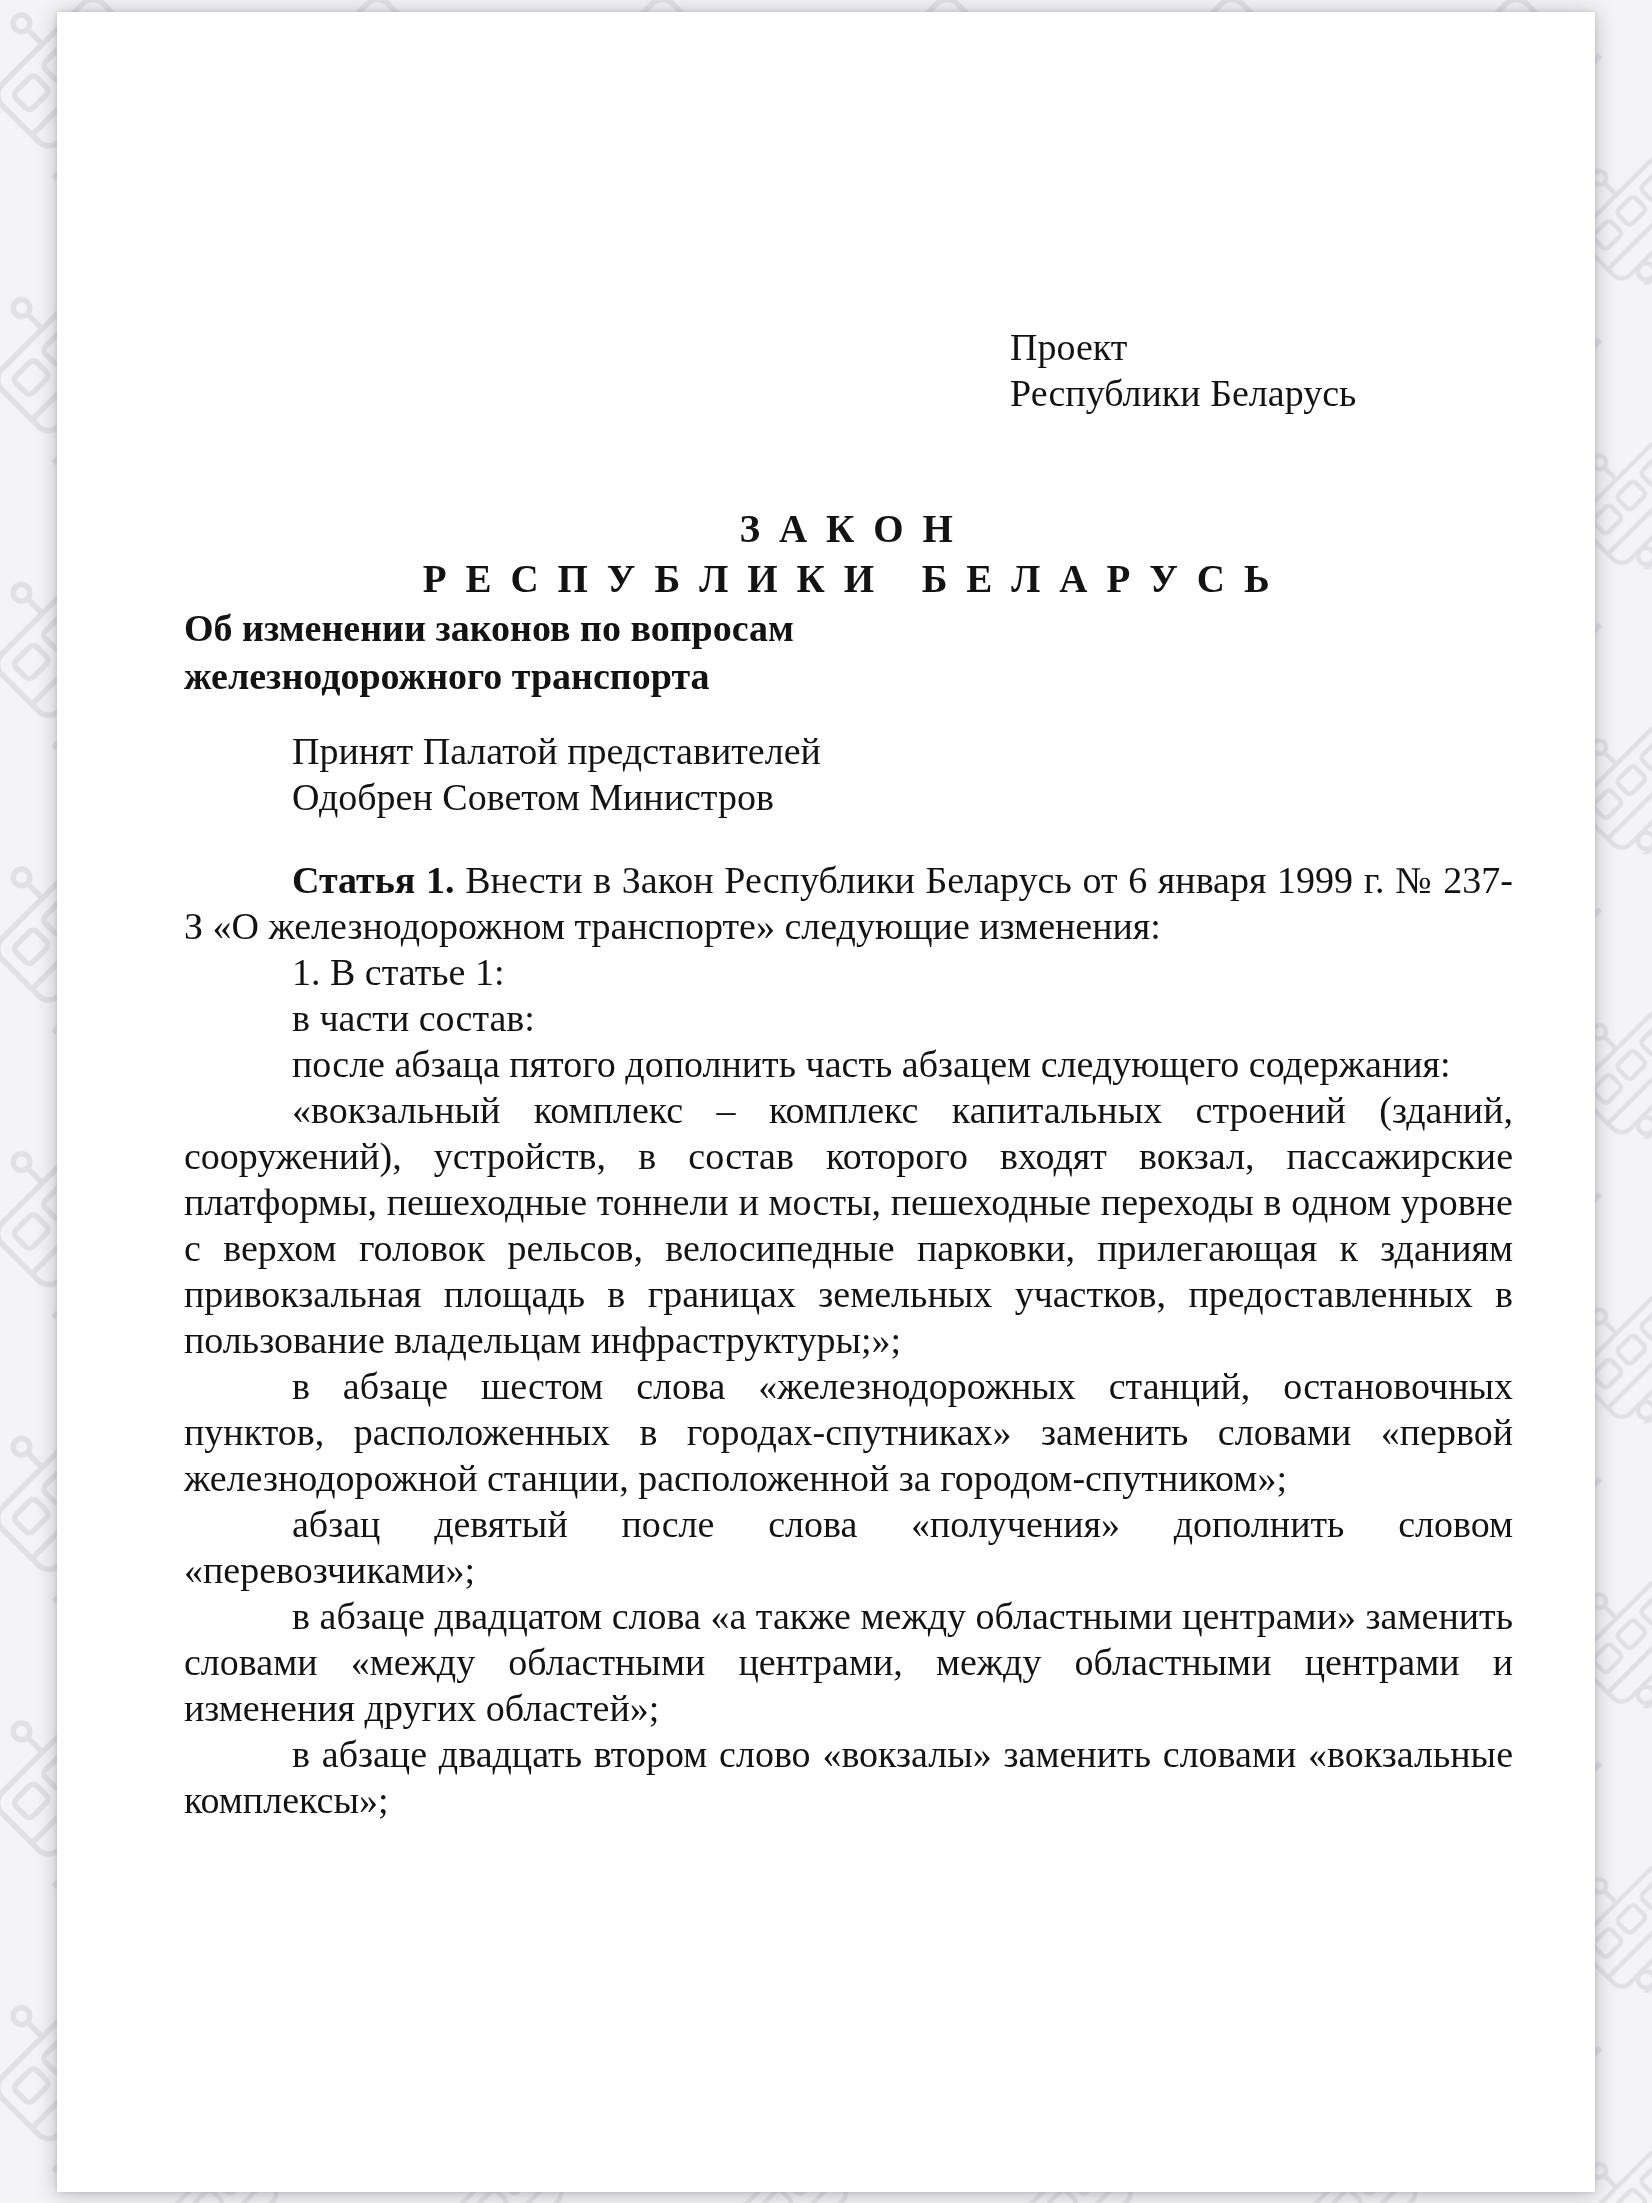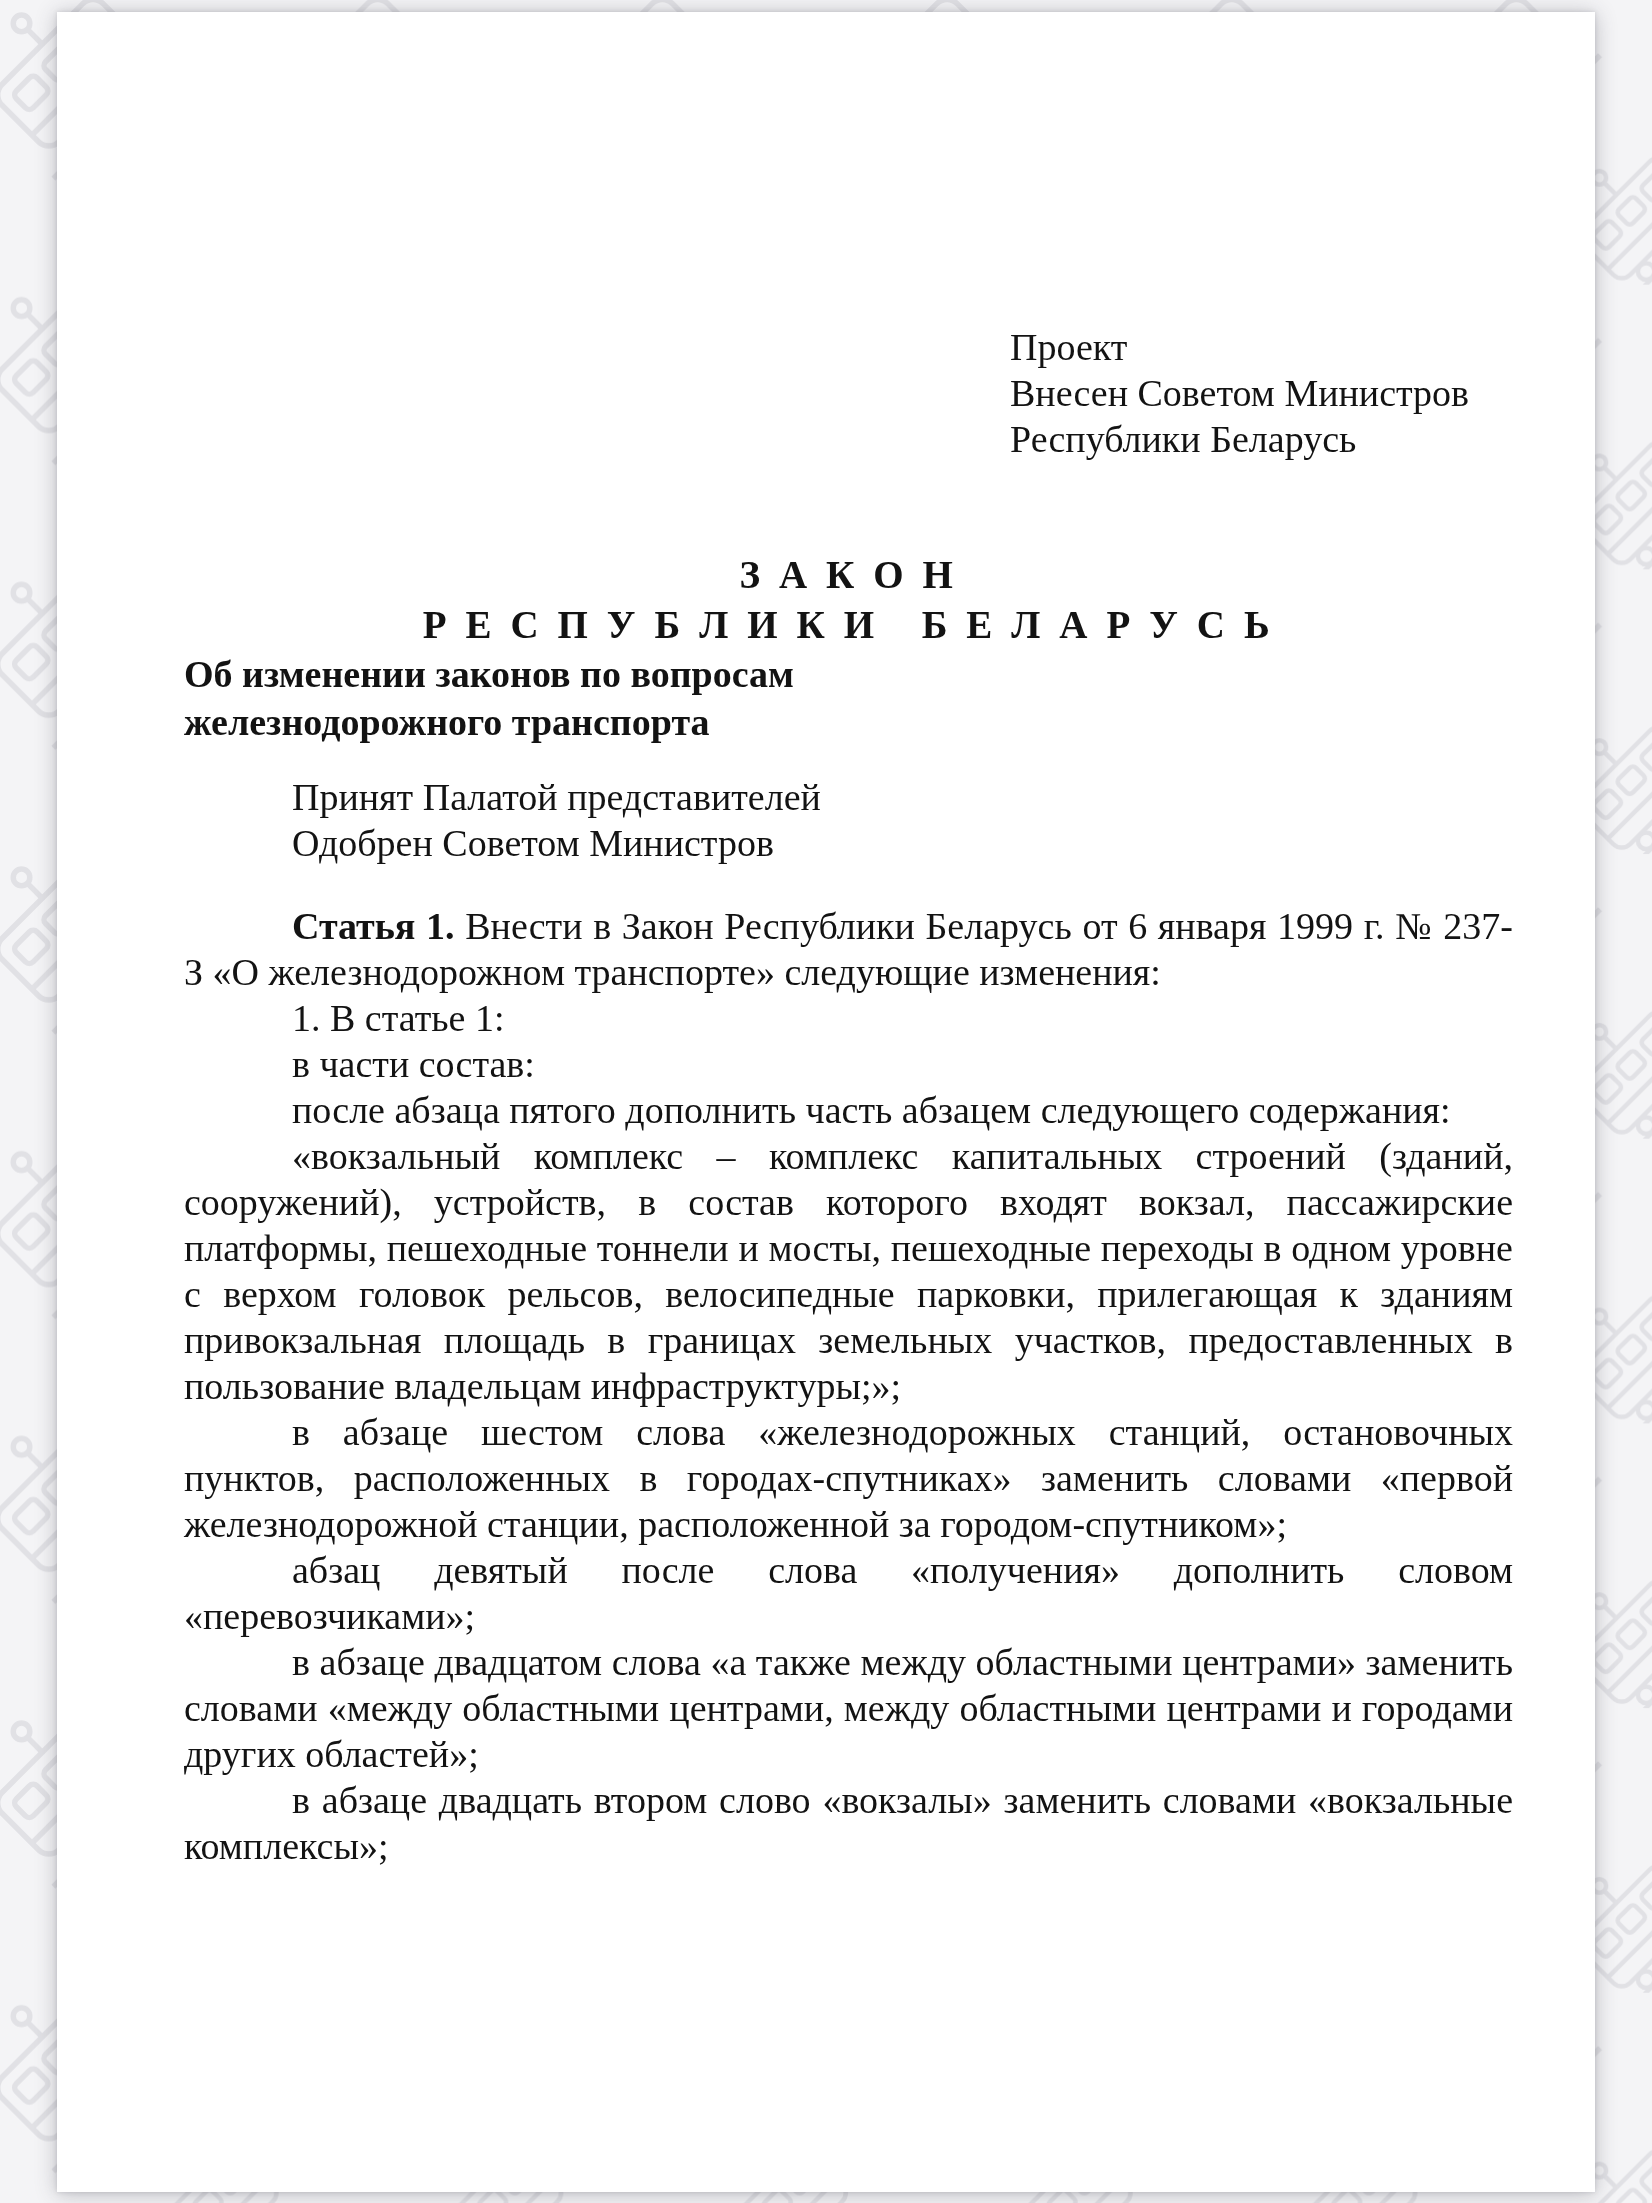--- a/index.html
+++ b/index.html
@@ -93,21 +93,20 @@
     </pattern>
   </defs>
   <rect width="1800" height="2400" fill="#f4f4f6"></rect>
   <rect width="1800" height="2400" fill="url(#trains)"></rect>
 </svg>
 
 <div class="page">
 
   <div class="stamp">
     <div>Проект</div>
-    <div>Внесен Советом Министров</div>
     <div>Республики Беларусь</div>
   </div>
 
   <div class="law-title">
     <div>З А К О Н</div>
     <div>Р Е С П У Б Л И К И   Б Е Л А Р У С Ь</div>
   </div>
 
   <div class="subject">
     <div>Об изменении законов по вопросам</div>
@@ -120,18 +119,18 @@
   </div>
 
   <div class="body-text">
     <p><span class="b">Статья 1.</span><span> Внести в Закон Республики Беларусь от 6 января 1999 г. № 237-З «О железнодорожном транспорте» следующие изменения:</span></p>
     <p>1. В статье 1:</p>
     <p>в части состав:</p>
     <p>после абзаца пятого дополнить часть абзацем следующего содержания:</p>
     <p>«вокзальный комплекс – комплекс капитальных строений (зданий, сооружений), устройств, в состав которого входят вокзал, пассажирские платформы, пешеходные тоннели и мосты, пешеходные переходы в одном уровне с верхом головок рельсов, велосипедные парковки, прилегающая к зданиям привокзальная площадь в границах земельных участков, предоставленных в пользование владельцам инфраструктуры;»;</p>
     <p>в абзаце шестом слова «железнодорожных станций, остановочных пунктов, расположенных в городах-спутниках» заменить словами «первой железнодорожной станции, расположенной за городом-спутником»;</p>
     <p>абзац девятый после слова «получения» дополнить словом «перевозчиками»;</p>
-    <p>в абзаце двадцатом слова «а также между областными центрами» заменить словами «между областными центрами, между областными центрами и городами других областей»;</p>
+    <p>в абзаце двадцатом слова «а также между областными центрами» заменить словами «между областными центрами, между областными центрами и изменения других областей»;</p>
     <p>в абзаце двадцать втором слово «вокзалы» заменить словами «вокзальные комплексы»;</p>
   </div>
 
 </div>
 
 
 </body></html>

